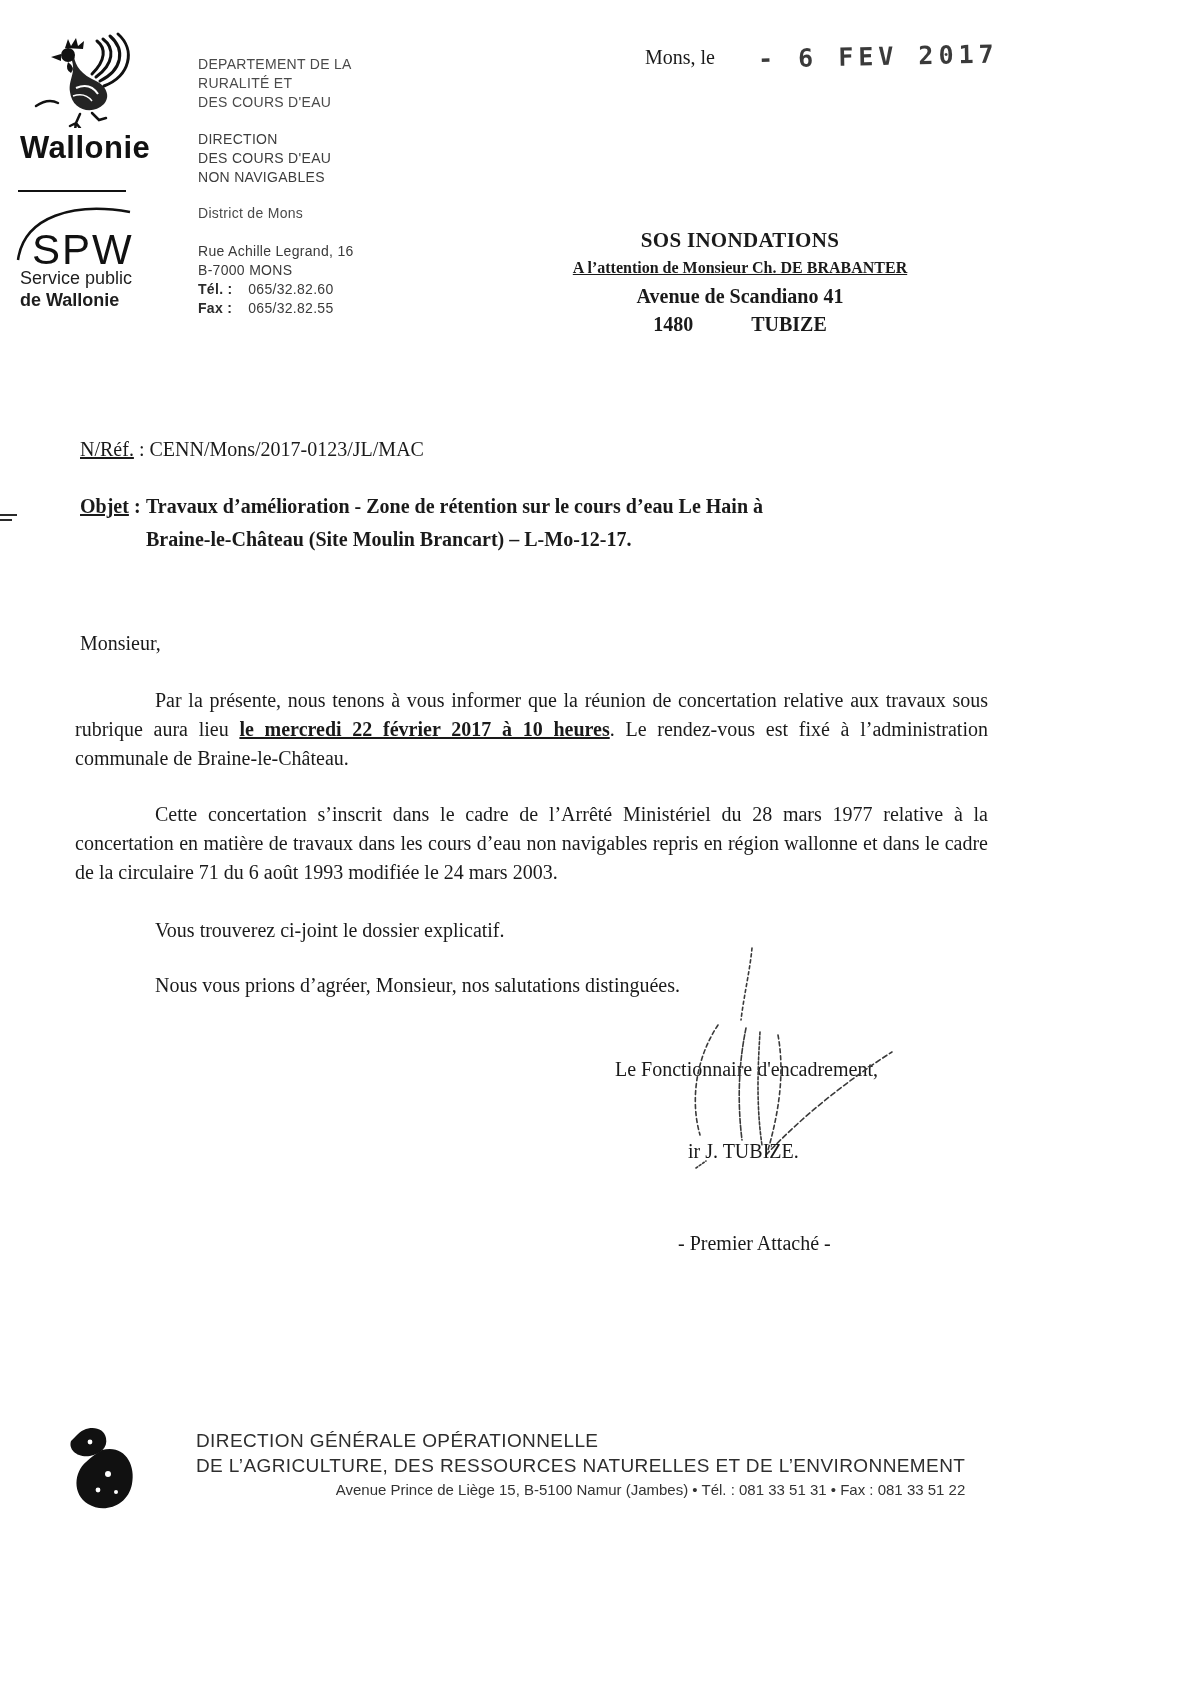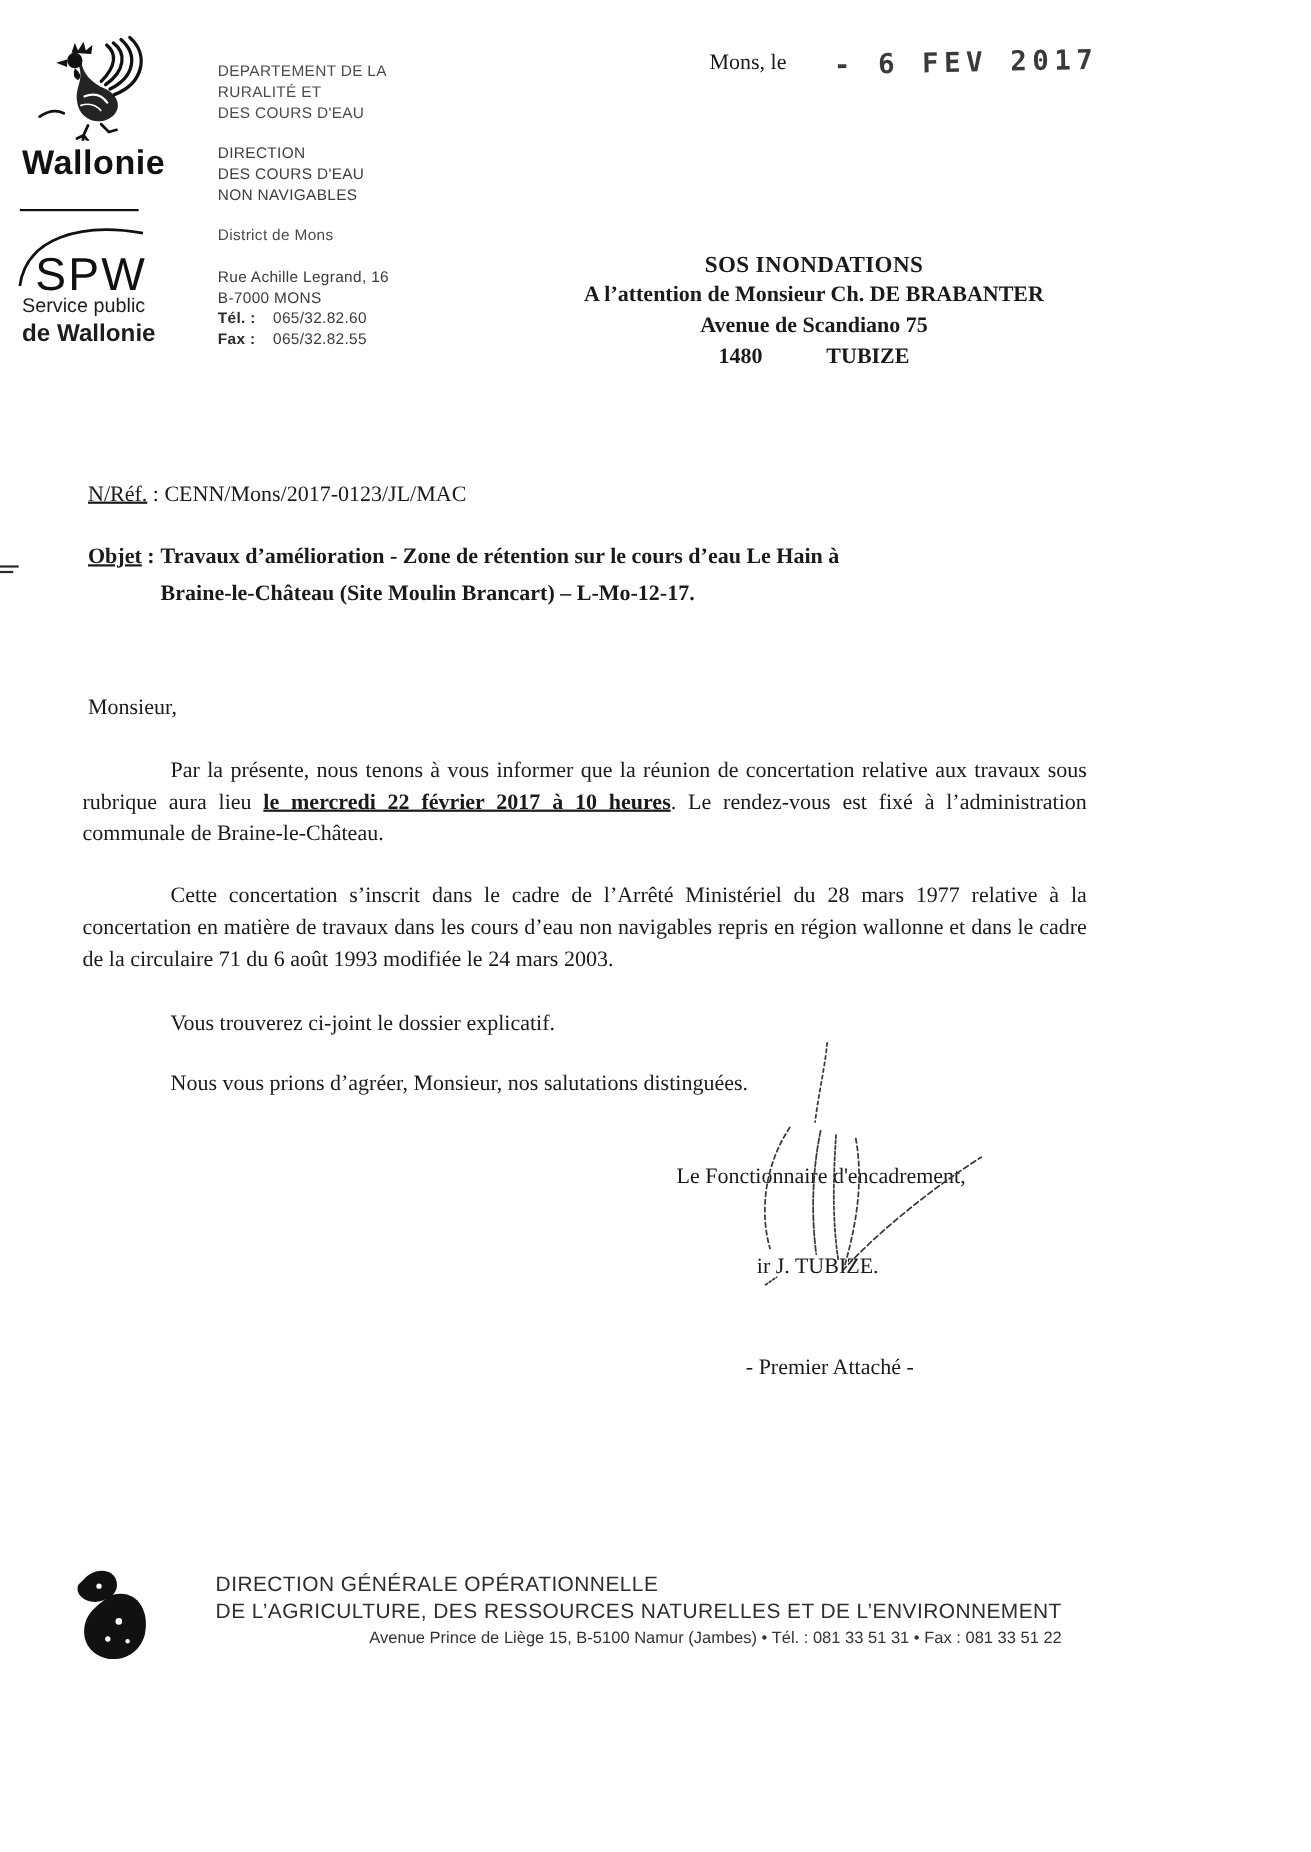--- a/index.html
+++ b/index.html
@@ -12,21 +12,21 @@
     color:#1a1a1a;
     overflow:hidden;
   }
   .abs { position:absolute; }
 
   
   .wallonie-word { left:20px; top:130px; font-family:"Liberation Sans",sans-serif; font-size:31px; font-weight:600; letter-spacing:.5px; color:#111; }
   .wallonie-rule { left:18px; top:190px; width:108px; height:2px; background:#111; }
   .spw-logo { left:14px; top:198px; }
   .spw-sub1 { left:20px; top:268px; font-family:"Liberation Sans",sans-serif; font-size:18px; color:#1d1d1d; }
-  .spw-sub2 { left:20px; top:290px; font-family:"Liberation Sans",sans-serif; font-size:22px; font-weight:bold; color:#1d1d1d; }
+  .spw-sub2 { left:20px; top:290px; font-family:"Liberation Sans",sans-serif; font-size:18px; font-weight:bold; color:#1d1d1d; }
 
   
   .hdr-col { left:198px; font-family:"Liberation Sans",sans-serif; font-size:14px; line-height:19px; color:#4a4a4a; letter-spacing:.3px; }
   .hdr-dept { top:55px; }
   .hdr-dir  { top:130px; color:#3d3d3d; }
   .hdr-district { top:204px; color:#4a4a4a; }
   .hdr-addr { top:242px; color:#3a3a3a; }
   .hdr-addr .lbl { font-weight:bold; color:#2b2b2b; display:inline-block; min-width:46px; }
 
   
@@ -36,21 +36,21 @@
     font-family:"DejaVu Sans Mono",monospace;
     font-size:25px; font-weight:bold; letter-spacing:5px;
     color:#1f1f1f; transform:rotate(-1.2deg);
     opacity:.88;
     text-shadow:1px 0 0 #fff, -1px 1px 0 rgba(255,255,255,.55);
   }
 
   
   .recipient { left:450px; top:226px; width:580px; text-align:center; font-weight:bold; line-height:28px; }
   .recipient .r1 { font-size:21px; letter-spacing:.3px; }
-  .recipient .r2 { font-size:20px; }
+  .recipient .r2 { font-size:16px; text-decoration:underline; }
   .recipient .r3 { font-size:20px; }
   .recipient .r4 { font-size:20px; }
   .recipient .gap { display:inline-block; width:58px; }
 
   
   .refline { left:80px; top:438px; font-size:20px; }
   .refline .u { text-decoration:underline; }
   .subject { left:80px; top:490px; font-size:20px; font-weight:bold; line-height:33px; width:800px; }
   .subject .obj { display:inline-block; width:66px; }
   .subject .u { text-decoration:underline; }
@@ -146,21 +146,21 @@
       <span>065/32.82.55</span>
     </div>
   </div>
 
   <div class="abs dateline-place">Mons, le</div>
   <div class="abs date-stamp">- 6 FEV  2017</div>
 
   <div class="abs recipient">
     <div class="r1">SOS INONDATIONS</div>
     <div class="r2">A l’attention de Monsieur Ch. DE BRABANTER</div>
-    <div class="r3">Avenue de Scandiano 75</div>
+    <div class="r3">Avenue de Scandiano 41</div>
     <div class="r4">
       <span>1480</span><span class="gap"></span><span>TUBIZE</span>
     </div>
   </div>
 
   <div class="abs refline">
     <span class="u">N/Réf.</span><span> : </span><span>CENN/Mons/2017-0123/JL/MAC</span>
   </div>
 
   <div class="abs subject">

